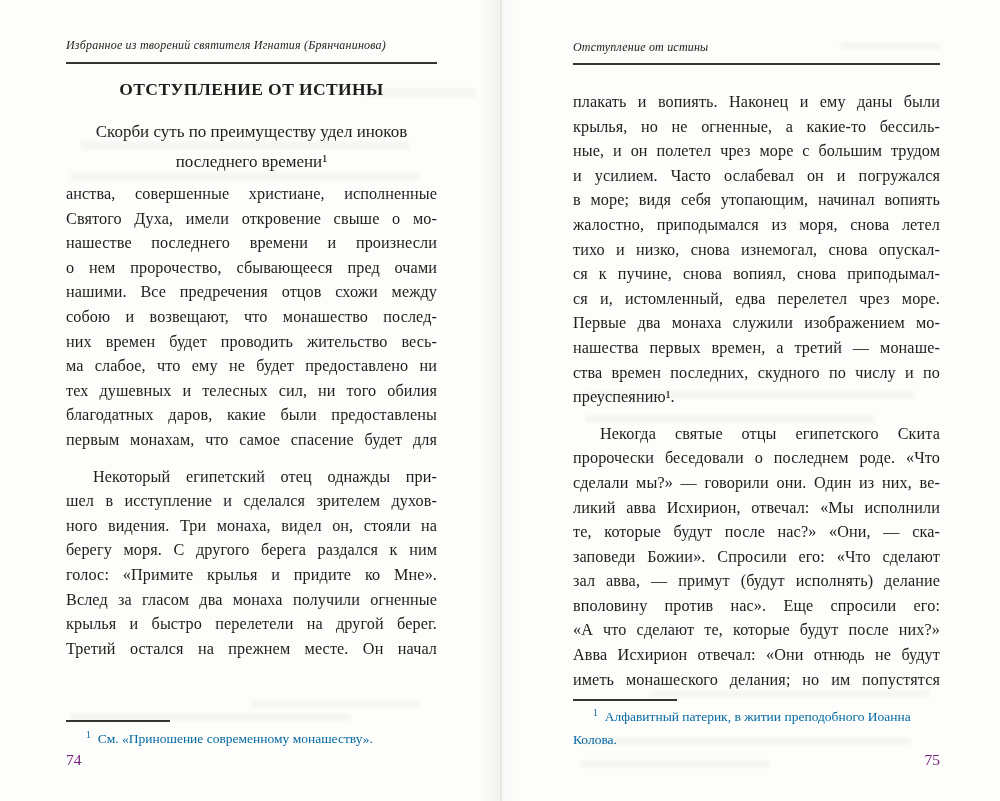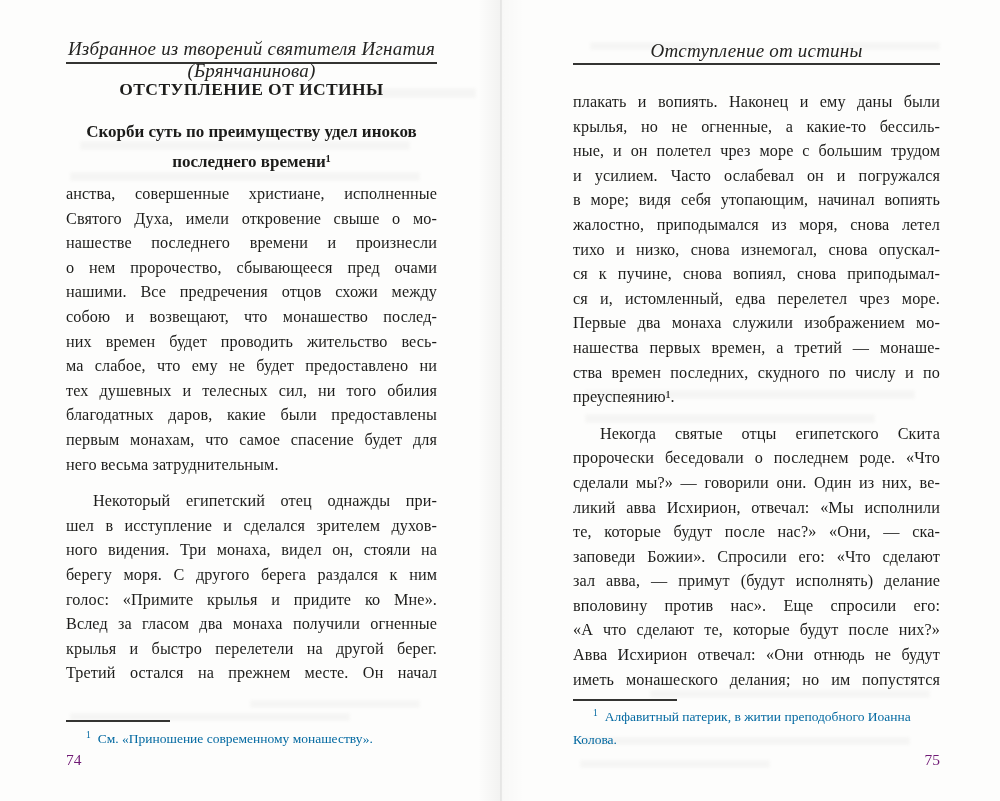--- a/index.html
+++ b/index.html
@@ -23,23 +23,22 @@
     left: 500px; top: 0;
     width: 2px; height: 801px;
     background: rgba(0,0,0,0.05);
   }
   .page { position: absolute; top: 0; height: 801px; }
   .page.left  { left: 66px;  width: 371px; }
   .page.right { left: 573px; width: 367px; }
 
   .running-header {
     position: absolute; left: 0; right: 0;
-    text-align: center;
     font-style: italic;
-    font-size: 19px;
+    font-size: 12px;
     letter-spacing: 0.2px;
     color: #242422;
     font-family: Liberation Serif, serif;
   }
   .page.left  .running-header { top: 38px; }
   .page.right .running-header { top: 40px; }
 
   .header-rule {
     position: absolute; left: 0; right: 0;
     height: 1.5px;
@@ -54,21 +53,21 @@
     text-align: center;
     font-size: 17.5px;
     font-weight: bold;
     letter-spacing: 0.4px;
   }
   .subtitle {
     position: absolute; left: 0; right: 0; top: 117px;
     margin: 0;
     text-align: center;
     font-size: 17px;
-    font-weight: bold;
+    font-weight: normal;
   }
   .subtitle .subline { display: block; line-height: 30px; }
 
   .body-text { position: absolute; left: 0; right: 0; }
   .page.left  .body-text { top: 182px; }
   .page.right .body-text { top: 90px; }
   .para + .para { margin-top: 12px; }
   .bline {
     font-size: 16.2px;
     height: 24.6px;
@@ -155,21 +154,20 @@
           <div class="bline">Святого Духа, имели откровение свыше о мо-</div>
           <div class="bline">нашестве последнего времени и произнесли</div>
           <div class="bline">о нем пророчество, сбывающееся пред очами</div>
           <div class="bline">нашими. Все предречения отцов схожи между</div>
           <div class="bline">собою и возвещают, что монашество послед-</div>
           <div class="bline">них времен будет проводить жительство весь-</div>
           <div class="bline">ма слабое, что ему не будет предоставлено ни</div>
           <div class="bline">тех душевных и телесных сил, ни того обилия</div>
           <div class="bline">благодатных даров, какие были предоставлены</div>
           <div class="bline">первым монахам, что самое спасение будет для</div>
-          <div class="bline lastline">него весьма затруднительным.</div>
         </div>
         <div class="para">
           <div class="bline indent">Некоторый египетский отец однажды при-</div>
           <div class="bline">шел в исступление и сделался зрителем духов-</div>
           <div class="bline">ного видения. Три монаха, видел он, стояли на</div>
           <div class="bline">берегу моря. С другого берега раздался к ним</div>
           <div class="bline">голос: «Примите крылья и придите ко Мне».</div>
           <div class="bline">Вслед за гласом два монаха получили огненные</div>
           <div class="bline">крылья и быстро перелетели на другой берег.</div>
           <div class="bline">Третий остался на прежнем месте. Он начал</div>

